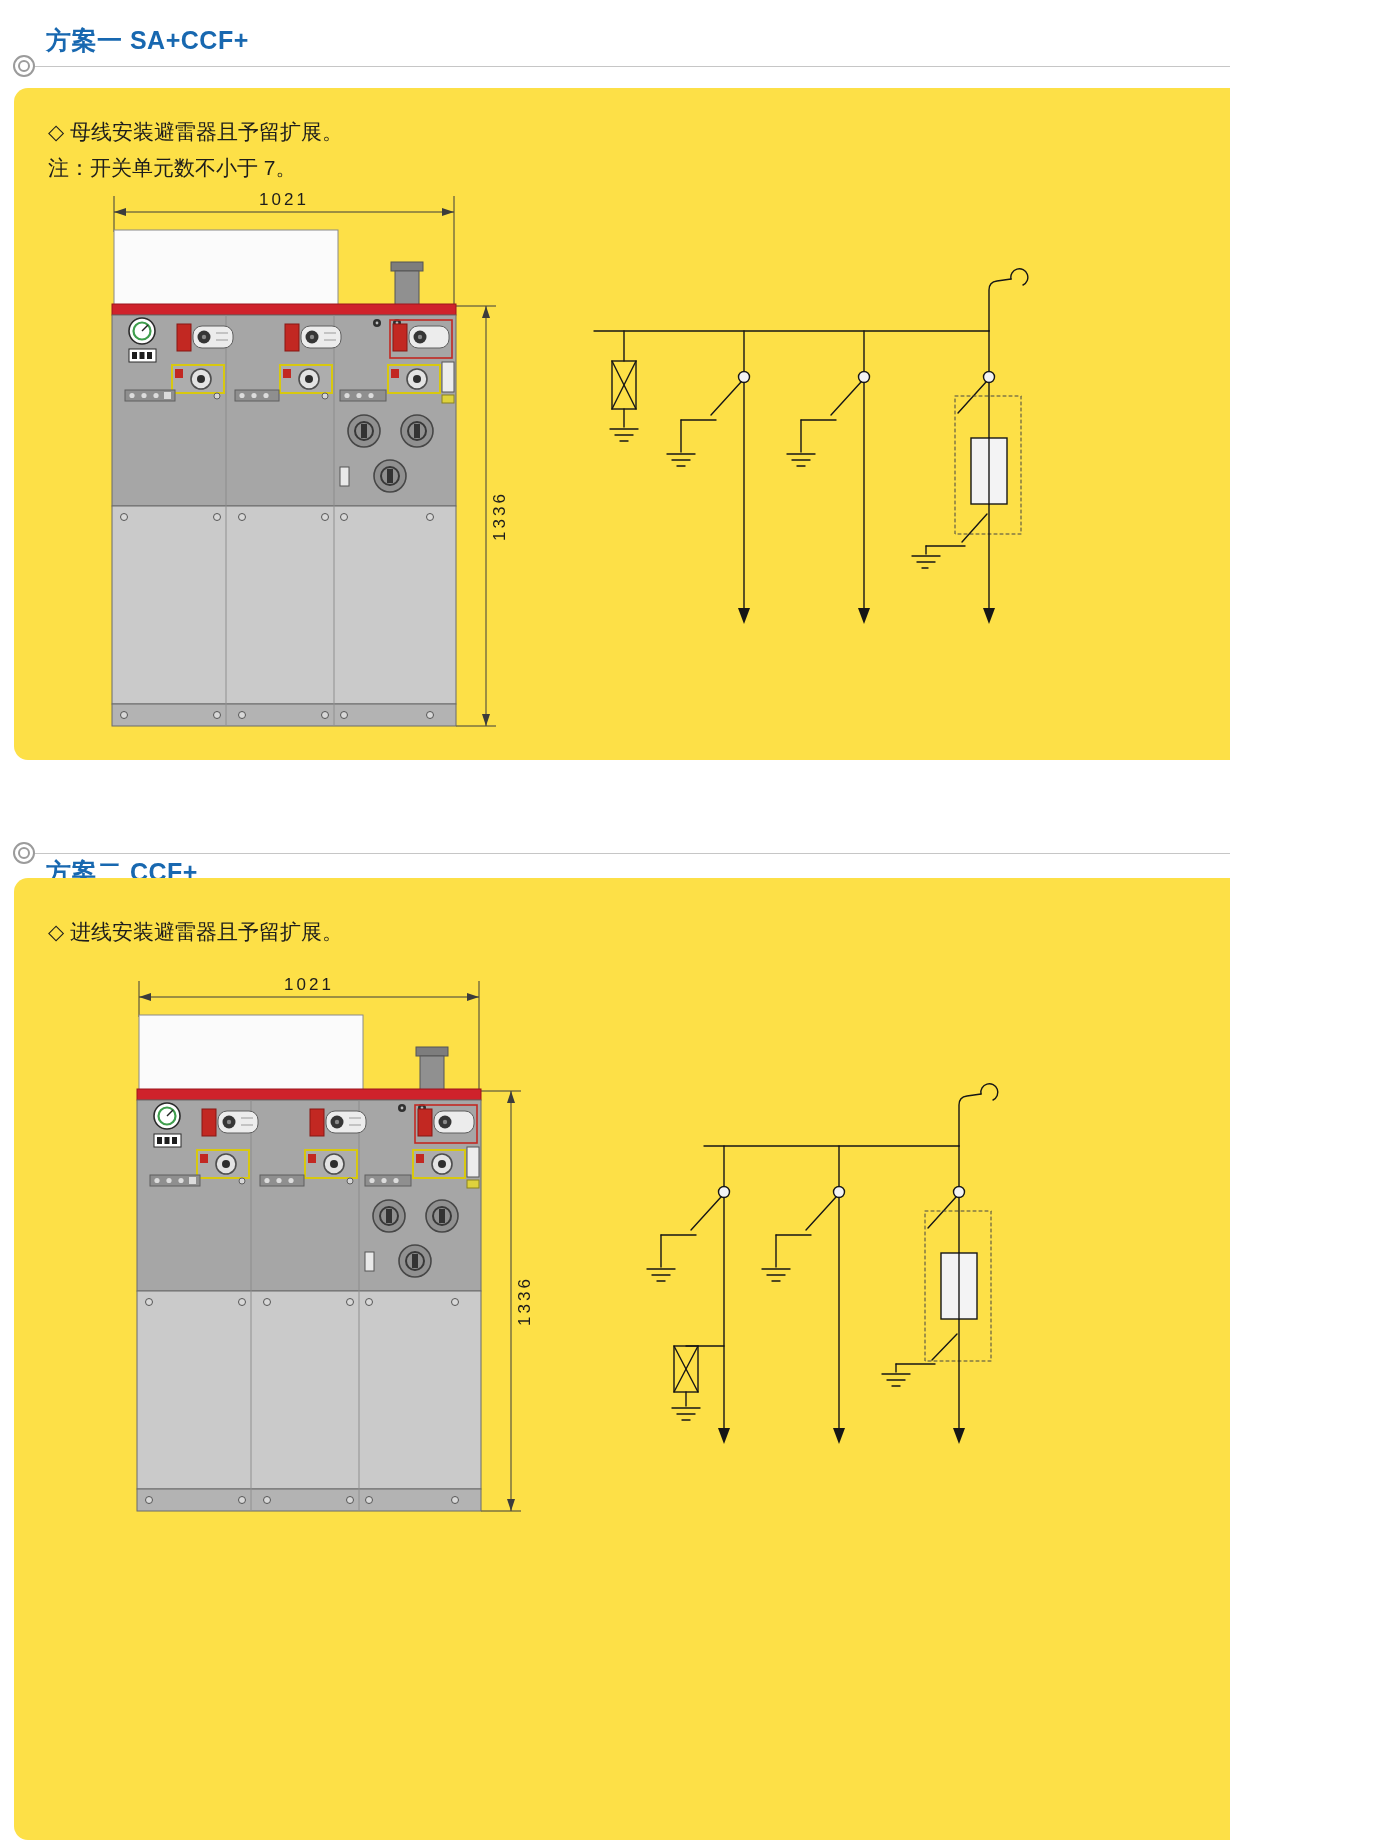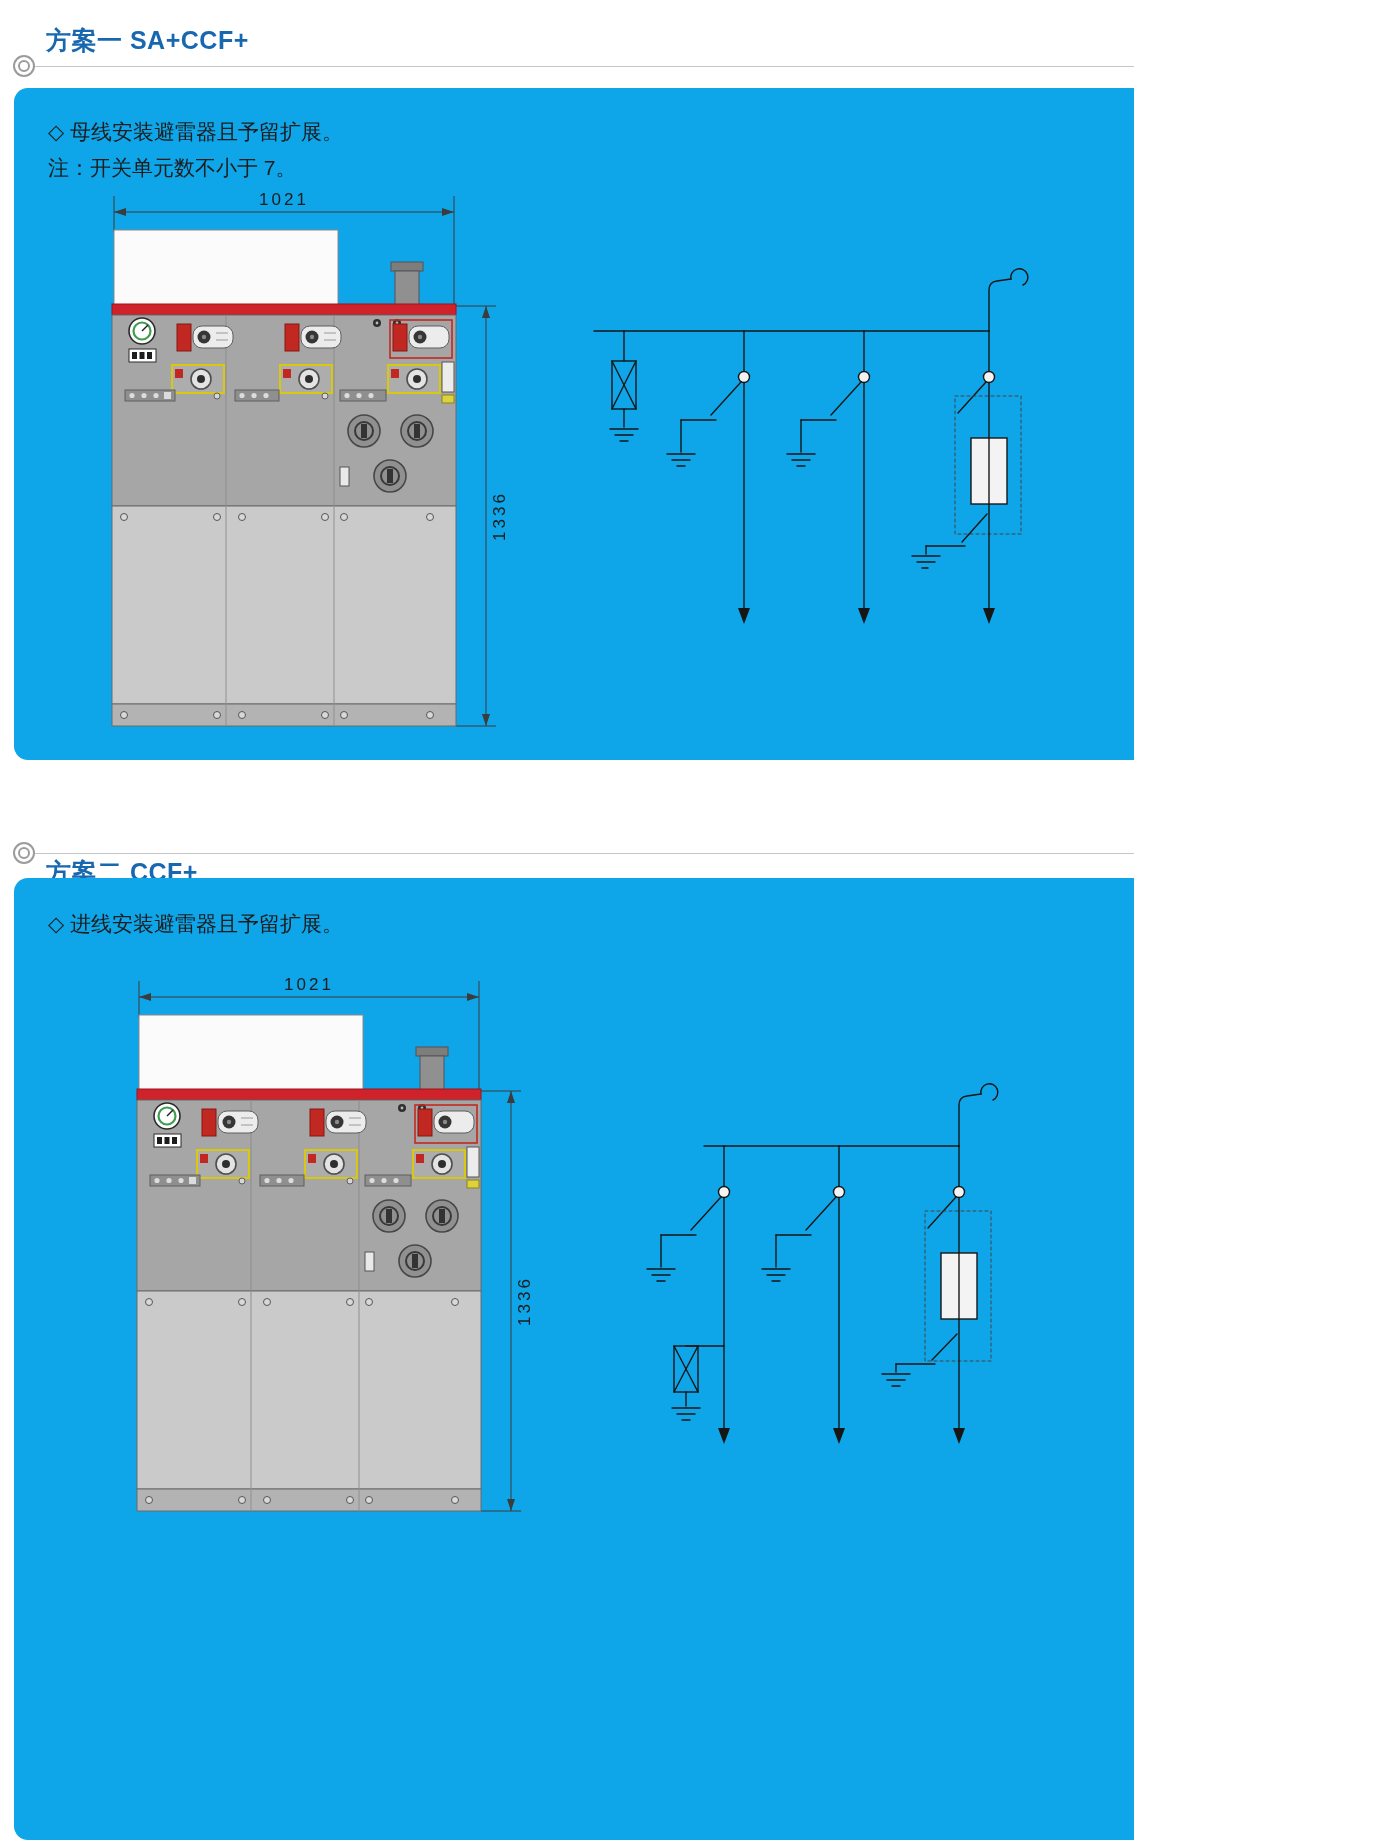--- a/index.html
+++ b/index.html
@@ -1,25 +1,25 @@
 <!DOCTYPE html>
 <html><head>
 <meta charset="utf-8">
 <style>
   html,body{margin:0;padding:0;background:#ffffff;}
-  .page{position:relative;width:1134px;height:1848px;background:#ffffff;
+  .page{position:relative;width:1230px;height:1848px;background:#ffffff;
         font-family:"Liberation Sans","DejaVu Sans",sans-serif;overflow:hidden;}
   .scheme-title{position:absolute;left:46px;margin:0;font-size:25px;font-weight:bold;
         color:#1868b0;letter-spacing:0.5px;}
   .divider{position:absolute;left:16px;width:1341px;height:0;border-top:1px solid #c6c6c6;}
   .divider .ring{position:absolute;left:-3px;top:-12px;width:18px;height:18px;
         border:2px solid #9b9b9b;border-radius:50%;background:#fff;}
   .divider .ring::after{content:"";position:absolute;left:3px;top:3px;width:8px;height:8px;
         border:2px solid #9b9b9b;border-radius:50%;}
-  .panel{position:absolute;left:14px;width:1345px;background:#0ea5e9;border-radius:14px;}
+  .panel{position:absolute;left:14px;width:1345px;background:#fde047;border-radius:14px;}
   .panel-1{top:88px;height:672px;}
   .panel-2{top:878px;height:962px;}
   .bullet{position:absolute;left:34px;margin:0;font-size:21px;color:#1c1c1c;}
   .fig{position:absolute;}
   
   .dim line{stroke:#3c3c3c;stroke-width:1;}
   .dim .ah{fill:#3c3c3c;stroke:none;}
   .dimtxt{font-family:"Liberation Sans","DejaVu Sans",sans-serif;font-size:17px;
         fill:#1c1c1c;letter-spacing:3px;}
   .wire line,.wire path,.wire rect,.wire circle{stroke:#161616;stroke-width:1.4;fill:none;
@@ -234,21 +234,21 @@
       </g>
     </svg>
   </div>
 
   <h2 class="scheme-title" style="top:856px">方案二 CCF+</h2>
   <div class="divider" style="top:853px">
     <span class="ring"></span>
   </div>
 
   <div class="panel panel-2">
-    <p class="bullet" style="top:32px">◇ 进线安装避雷器且予留扩展。</p>
+    <p class="bullet" style="top:40px">◇ 进线安装避雷器且予留扩展。</p>
 
     <svg class="fig" style="left:115px;top:95px" viewBox="0 0 430 548" width="430" height="548">
       <g class="dim">
         <line x1="10" y1="8" x2="10" y2="44"></line>
         <line x1="350" y1="8" x2="350" y2="116"></line>
         <line x1="10" y1="24" x2="350" y2="24"></line>
         <path class="ah" d="M10,24 l12,-4 v8 z"></path>
         <path class="ah" d="M350,24 l-12,-4 v8 z"></path>
       </g>
       <text class="dimtxt" x="180" y="17" text-anchor="middle">1021</text>

